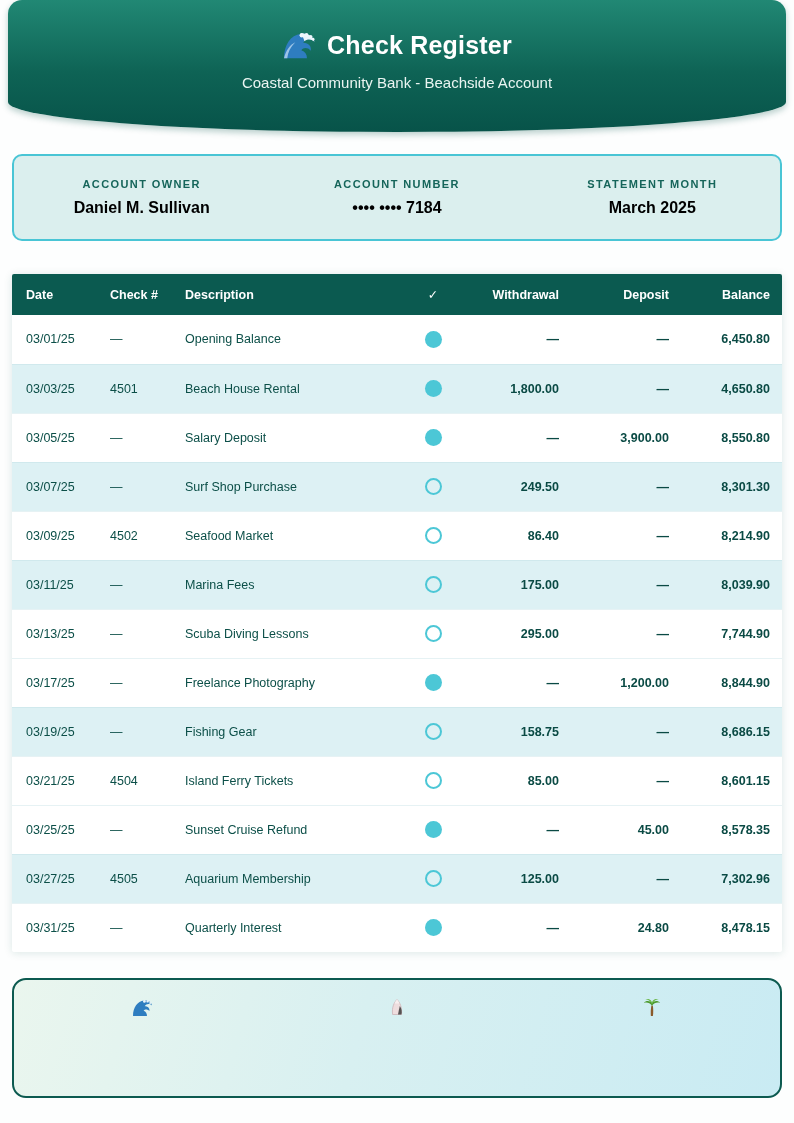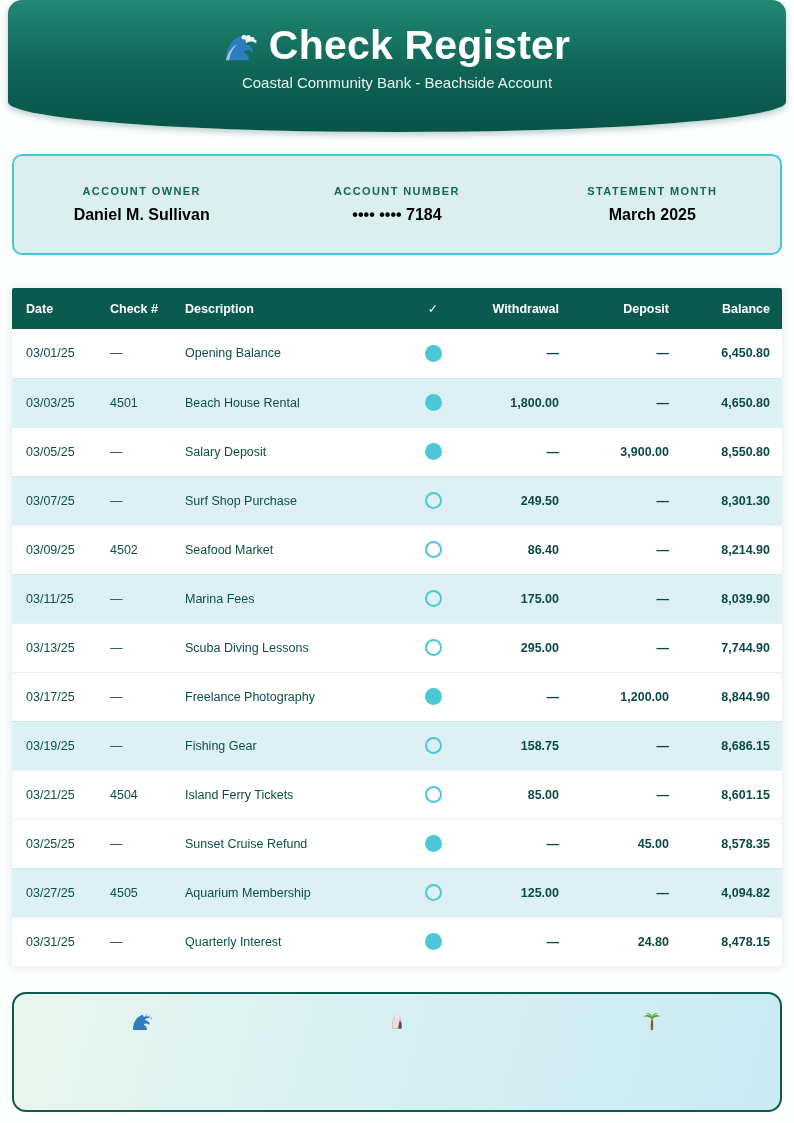--- a/index.html
+++ b/index.html
@@ -17,39 +17,39 @@
     margin: 0 8px;
     height: 132px;
     background: linear-gradient(180deg, #218874 0%, #0e6355 55%, #075349 100%);
     border-radius: 14px 14px 50% 50% / 14px 14px 30px 30px;
     box-shadow: 0 3px 6px rgba(7, 84, 73, 0.28);
     text-align: center;
     color: #ffffff;
   }
   .banner-title {
     padding-top: 27px;
-    font-size: 41px;
+    font-size: 25px;
     font-weight: bold;
     letter-spacing: 0.2px;
     display: flex;
     align-items: center;
     justify-content: center;
     gap: 11px;
     line-height: 36px;
   }
   .banner-subtitle {
     margin-top: 11px;
     font-size: 15px;
     color: #eaf5f2;
   }
 
   
   .account-card {
     margin: 22px 12px 0;
-    height: 101px;
+    height: 87px;
     background: #dbefee;
     border: 2px solid #49c5d5;
     border-radius: 10px;
     display: grid;
     grid-template-columns: 1fr 1fr 1fr;
     align-content: center;
   }
   .account-field { text-align: center; }
   .account-label {
     font-size: 11px;
@@ -284,21 +284,21 @@
           <td class="amount">45.00</td>
           <td class="amount">8,578.35</td>
         </tr>
         <tr class="alt">
           <td class="date-cell">03/27/25</td>
           <td>4505</td>
           <td>Aquarium Membership</td>
           <td class="c"><span class="circle open"></span></td>
           <td class="amount">125.00</td>
           <td class="amount">—</td>
-          <td class="amount">4,094.82</td>
+          <td class="amount">7,302.96</td>
         </tr>
         <tr>
           <td class="date-cell">03/31/25</td>
           <td>—</td>
           <td>Quarterly Interest</td>
           <td class="c"><span class="circle filled"></span></td>
           <td class="amount">—</td>
           <td class="amount">24.80</td>
           <td class="amount">8,478.15</td>
         </tr>

